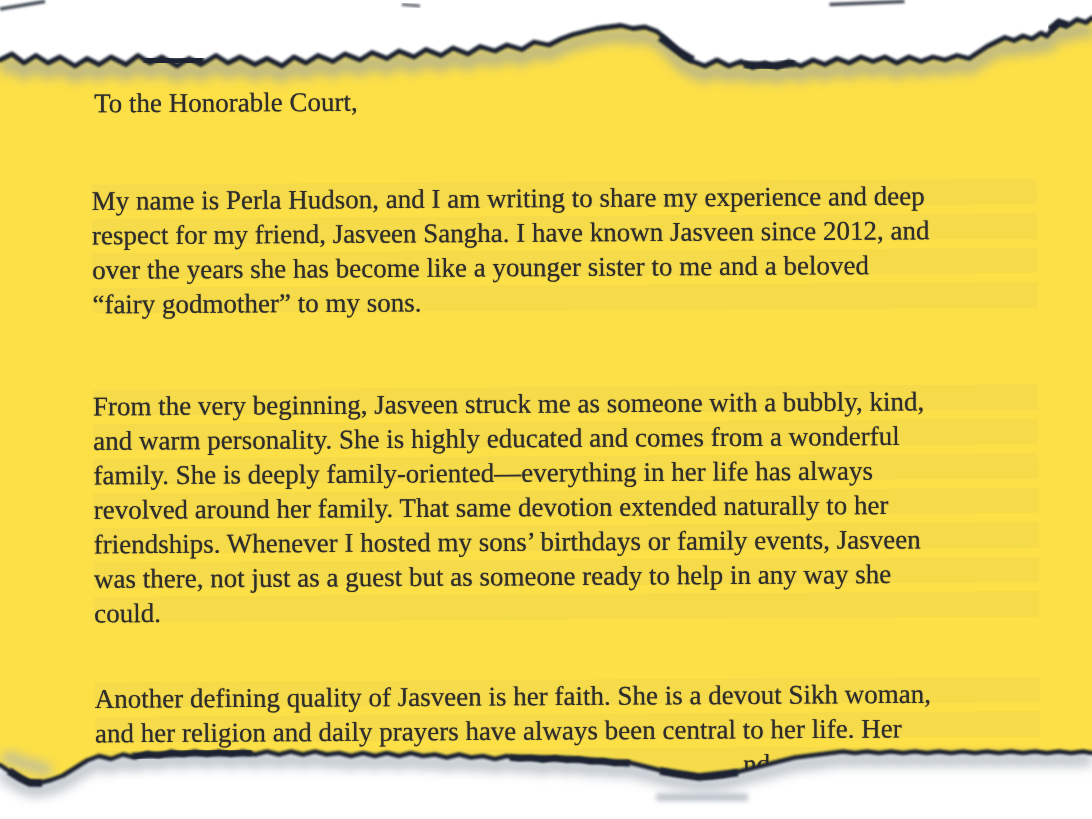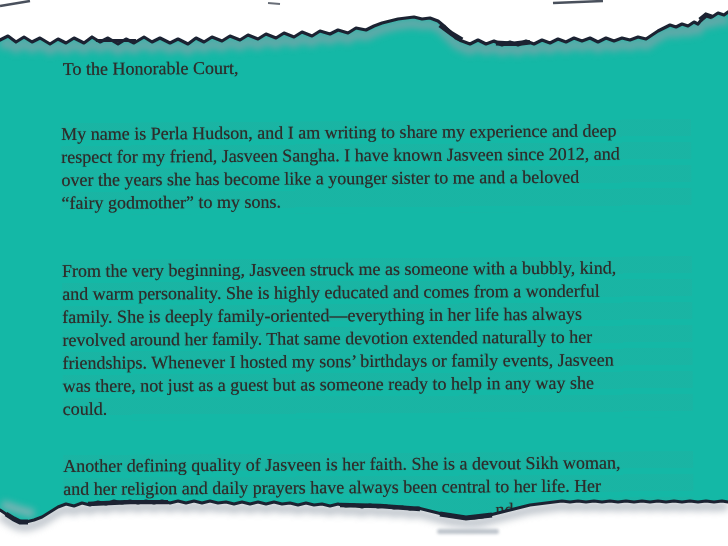--- a/index.html
+++ b/index.html
@@ -5,21 +5,21 @@
   html, body {
     margin: 0;
     padding: 0;
     background: #ffffff;
   }
   #stage {
     position: relative;
     width: 728px;
     height: 546px;
     overflow: hidden;
-    background: #14b8a6;
+    background: #fde047;
     font-family: "Liberation Serif", "DejaVu Serif", serif;
   }
   
   #letter {
     position: absolute;
     left: 62px;
     top: 0;
     width: 630px;
     height: 546px;
     transform: rotate(-0.35deg);

